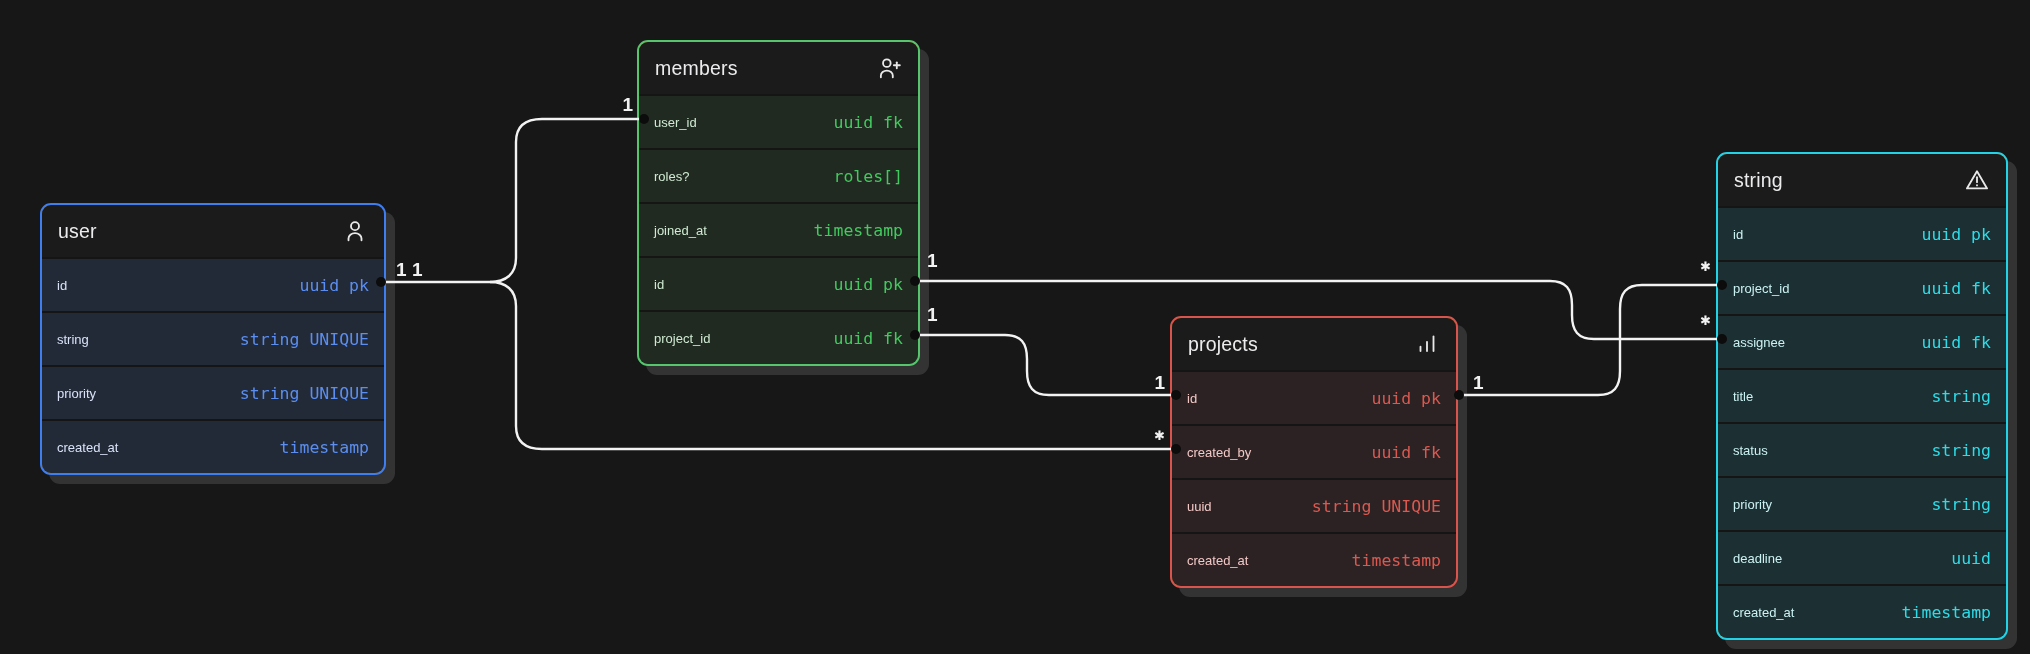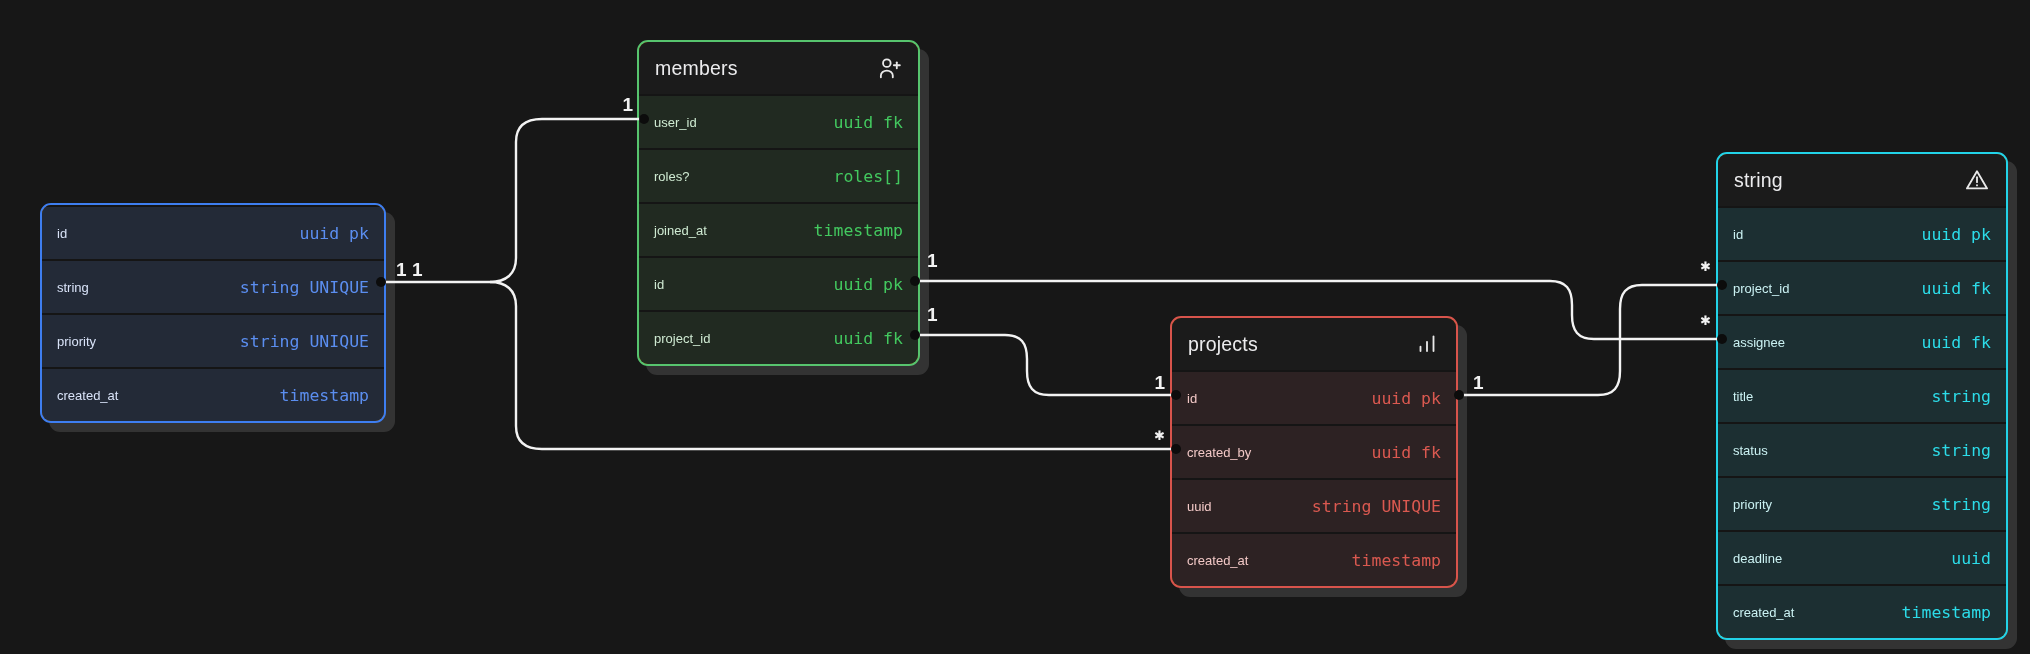--- a/index.html
+++ b/index.html
@@ -21,20 +21,29 @@
   #rels circle{fill:#0c0c0c;}
   #rels text{fill:#f2f2f2;font-family:"Liberation Sans",sans-serif;font-size:19px;font-weight:600;}
   #rels text.star{font-size:13px;font-weight:400;}
 </style>
 </head>
 <body>
 
 <div id="stage">
 
   <div class="table" style="left: 40px; top: 203px; width: 346px; --accent: #3e7ef0; --rowbg: #232a37; --fieldc: #d9e3f8; --typec: #5b8ef0;">
+    <div class="thead">
+      <span class="tname">user</span>
+      <span class="ticon">
+        <svg width="26" height="26" viewBox="0 0 24 24">
+            <circle cx="12" cy="7.5" r="3.7"></circle>
+            <path d="M6 20.5 v-1.6 a6 4.9 0 0 1 12 0 v1.6"></path>
+          </svg>
+      </span>
+    </div>
     <div class="row">
       <span class="fname">id</span>
       <span class="ftype">uuid pk</span>
     </div>
     <div class="row">
       <span class="fname">string</span>
       <span class="ftype">string UNIQUE</span>
     </div>
     <div class="row">
       <span class="fname">priority</span>

